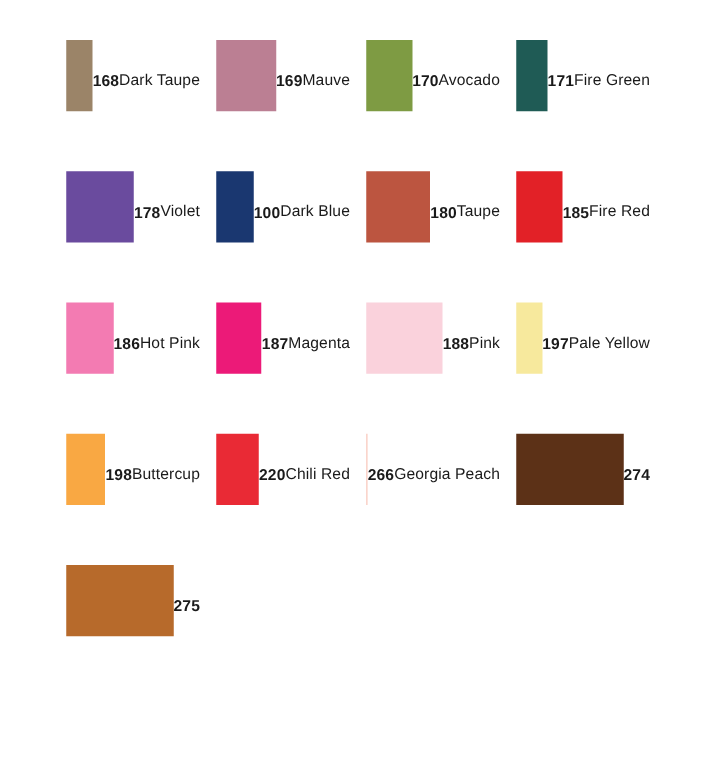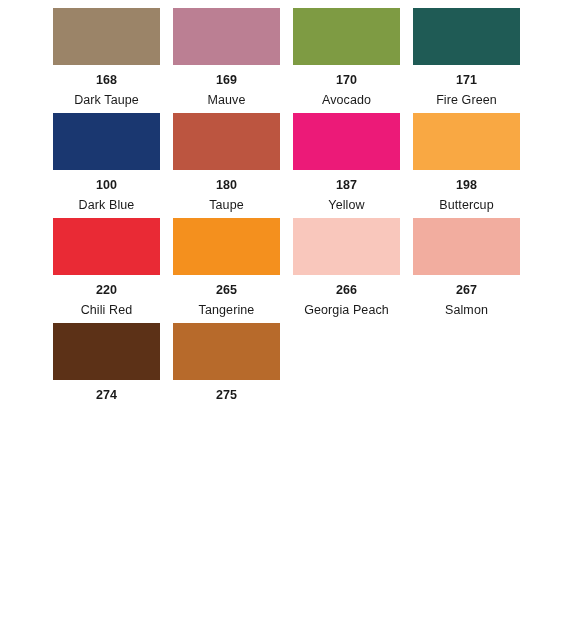--- a/index.html
+++ b/index.html
@@ -27,21 +27,21 @@
     grid-template-columns: repeat(4, 107px);
     column-gap: 13px;
     row-gap: 0px;
     justify-content: start;
   }
   .swatch-cell {
     width: 107px;
     height: 105px;
     box-sizing: border-box;
     display: flex;
-    flex-direction: column;
+    flex-direction: row;
     align-items: center;
   }
   .swatch-cell.empty {
     visibility: hidden;
   }
   .swatch-color {
     width: 107px;
     height: 57px;
     display: block;
   }
@@ -101,58 +101,73 @@
         <div class="swatch-color" style="background-color: rgb(126, 155, 67);"></div>
         <div class="swatch-code">170</div>
         <div class="swatch-name">Avocado</div>
       </div>
       <div class="swatch-cell">
         <div class="swatch-color" style="background-color: rgb(31, 91, 85);"></div>
         <div class="swatch-code">171</div>
         <div class="swatch-name">Fire Green</div>
       </div>
       <div class="swatch-cell">
+        <div class="swatch-color" style="background-color: rgb(106, 75, 158);"></div>
+        <div class="swatch-code">178</div>
+        <div class="swatch-name">Violet</div>
+      </div>
+      <div class="swatch-cell">
         <div class="swatch-color" style="background-color: rgb(26, 55, 112);"></div>
         <div class="swatch-code">100</div>
         <div class="swatch-name">Dark Blue</div>
       </div>
       <div class="swatch-cell">
         <div class="swatch-color" style="background-color: rgb(188, 85, 64);"></div>
         <div class="swatch-code">180</div>
         <div class="swatch-name">Taupe</div>
       </div>
       <div class="swatch-cell">
+        <div class="swatch-color" style="background-color: rgb(226, 33, 39);"></div>
+        <div class="swatch-code">185</div>
+        <div class="swatch-name">Fire Red</div>
+      </div>
+      <div class="swatch-cell">
+        <div class="swatch-color" style="background-color: rgb(243, 123, 178);"></div>
+        <div class="swatch-code">186</div>
+        <div class="swatch-name">Hot Pink</div>
+      </div>
+      <div class="swatch-cell">
         <div class="swatch-color" style="background-color: rgb(236, 26, 120);"></div>
         <div class="swatch-code">187</div>
-        <div class="swatch-name">Yellow</div>
+        <div class="swatch-name">Magenta</div>
+      </div>
+      <div class="swatch-cell">
+        <div class="swatch-color" style="background-color: rgb(250, 210, 220);"></div>
+        <div class="swatch-code">188</div>
+        <div class="swatch-name">Pink</div>
+      </div>
+      <div class="swatch-cell">
+        <div class="swatch-color" style="background-color: rgb(247, 233, 157);"></div>
+        <div class="swatch-code">197</div>
+        <div class="swatch-name">Pale Yellow</div>
       </div>
       <div class="swatch-cell">
         <div class="swatch-color" style="background-color: rgb(249, 168, 67);"></div>
         <div class="swatch-code">198</div>
         <div class="swatch-name">Buttercup</div>
       </div>
       <div class="swatch-cell">
         <div class="swatch-color" style="background-color: rgb(233, 42, 53);"></div>
         <div class="swatch-code">220</div>
         <div class="swatch-name">Chili Red</div>
       </div>
       <div class="swatch-cell">
-        <div class="swatch-color" style="background-color: rgb(244, 144, 30);"></div>
-        <div class="swatch-code">265</div>
-        <div class="swatch-name">Tangerine</div>
-      </div>
-      <div class="swatch-cell">
         <div class="swatch-color" style="background-color: rgb(249, 199, 188);"></div>
         <div class="swatch-code">266</div>
         <div class="swatch-name">Georgia Peach</div>
-      </div>
-      <div class="swatch-cell">
-        <div class="swatch-color" style="background-color: rgb(242, 173, 159);"></div>
-        <div class="swatch-code">267</div>
-        <div class="swatch-name">Salmon</div>
       </div>
       <div class="swatch-cell">
         <div class="swatch-color" style="background-color: rgb(92, 49, 23);"></div>
         <div class="swatch-code">274</div>
       </div>
       <div class="swatch-cell">
         <div class="swatch-color" style="background-color: rgb(183, 106, 43);"></div>
         <div class="swatch-code">275</div>
       </div>
       <div class="swatch-cell empty">

